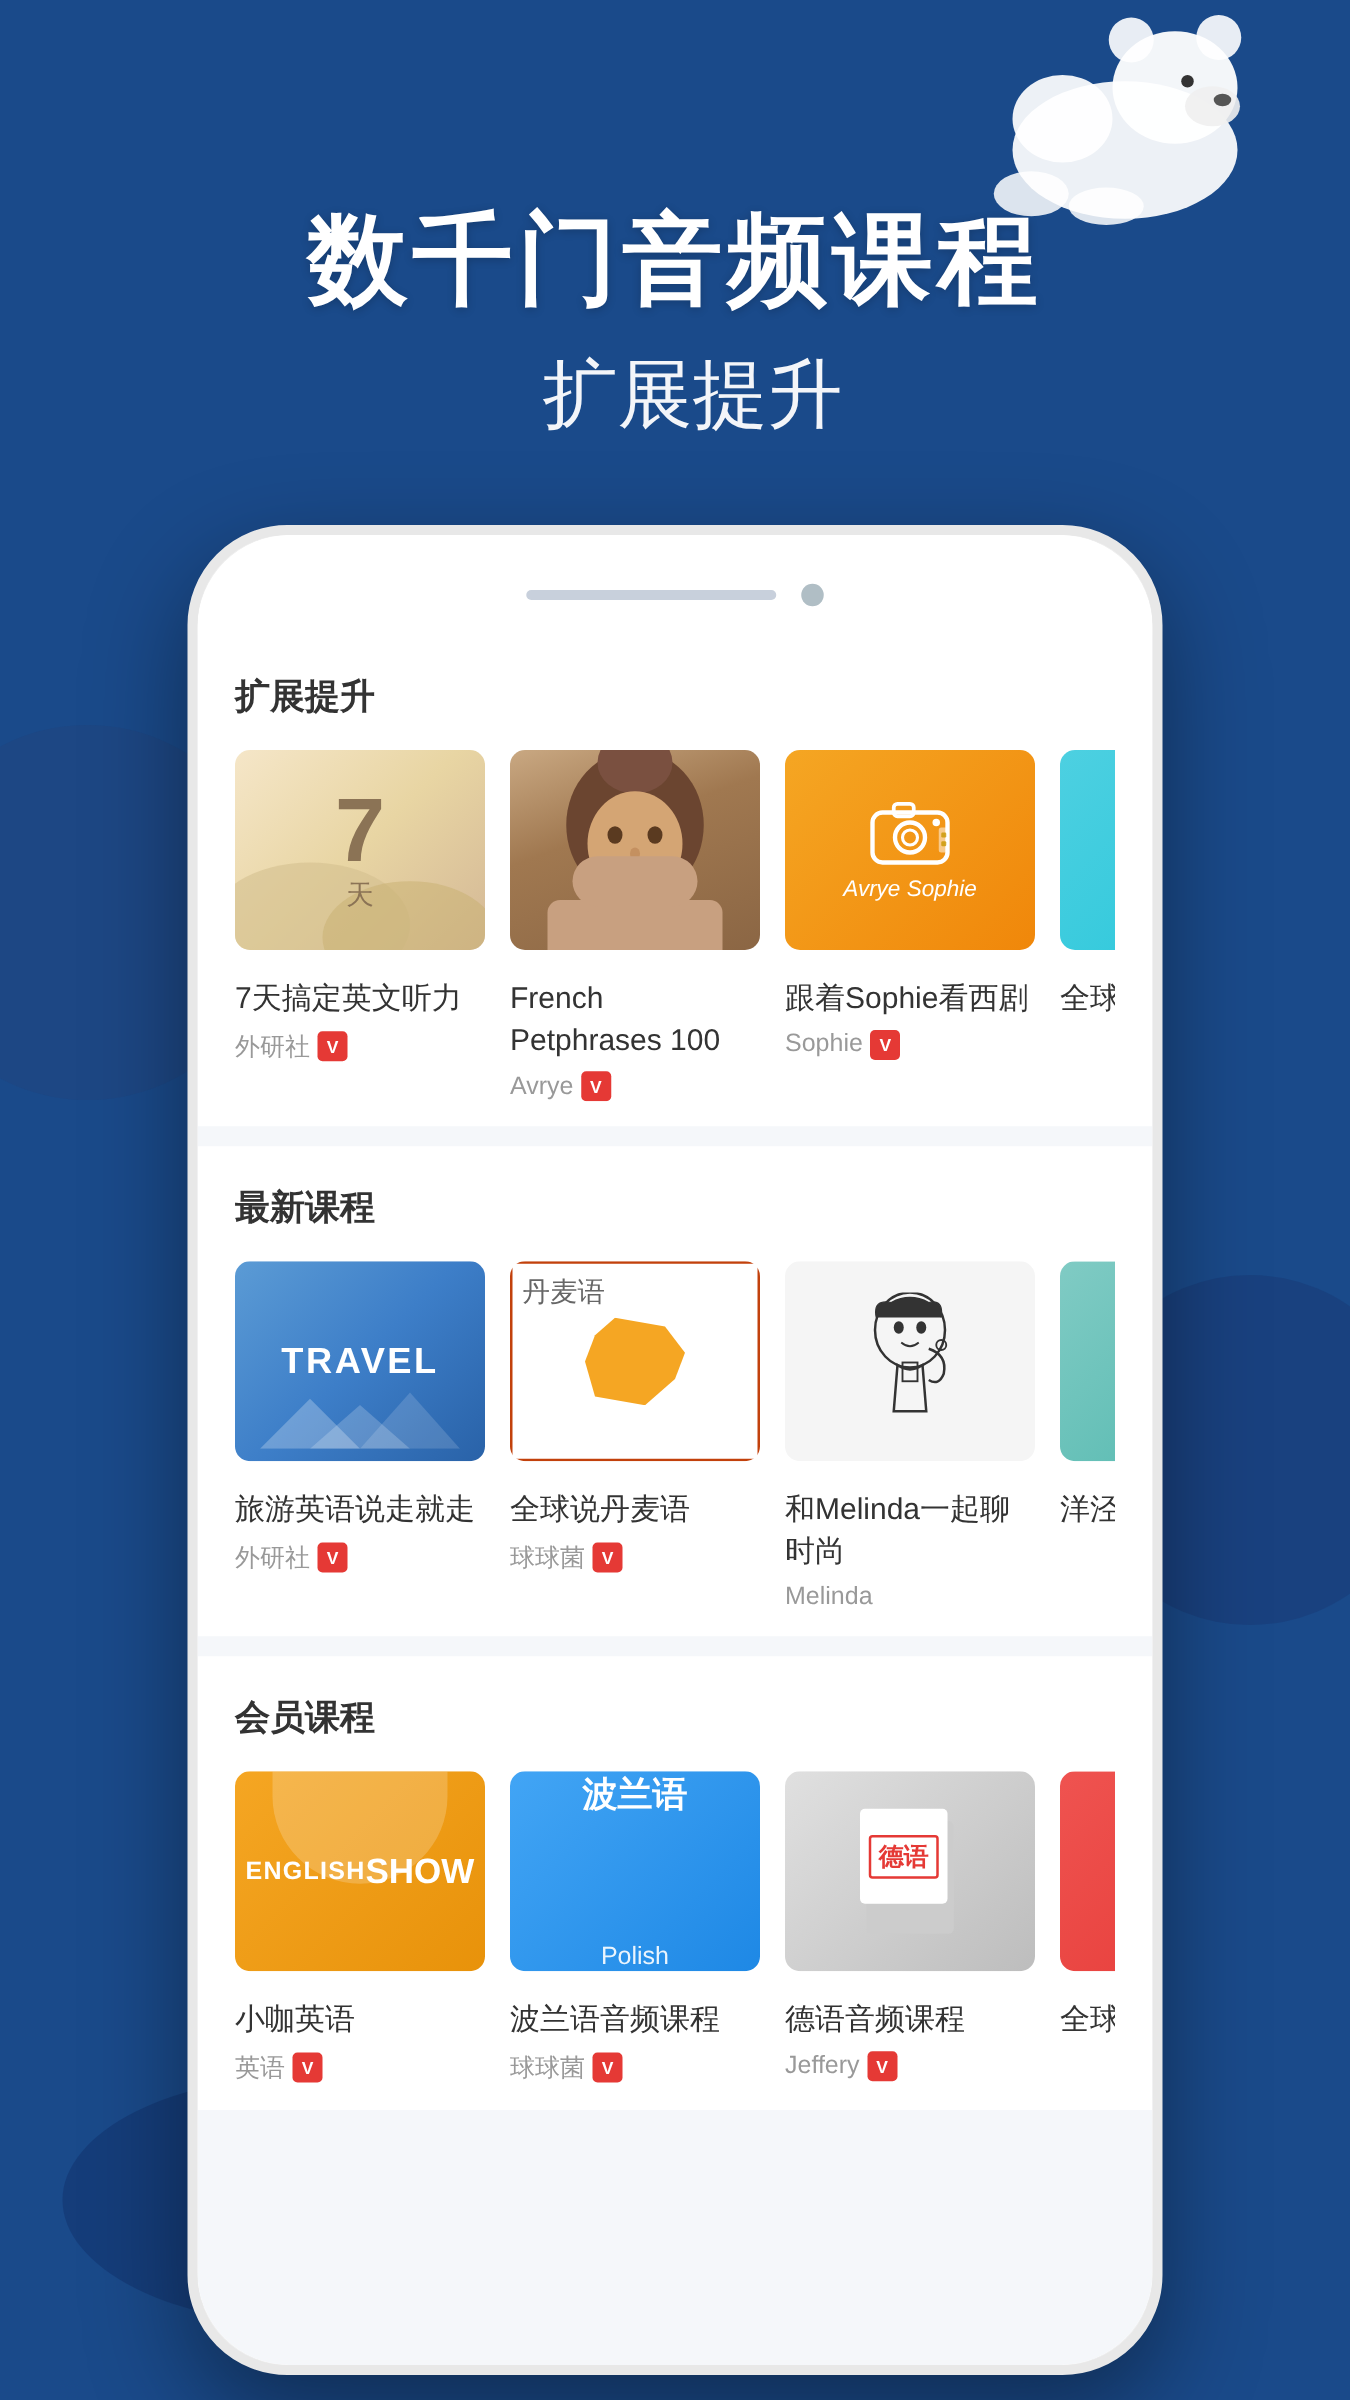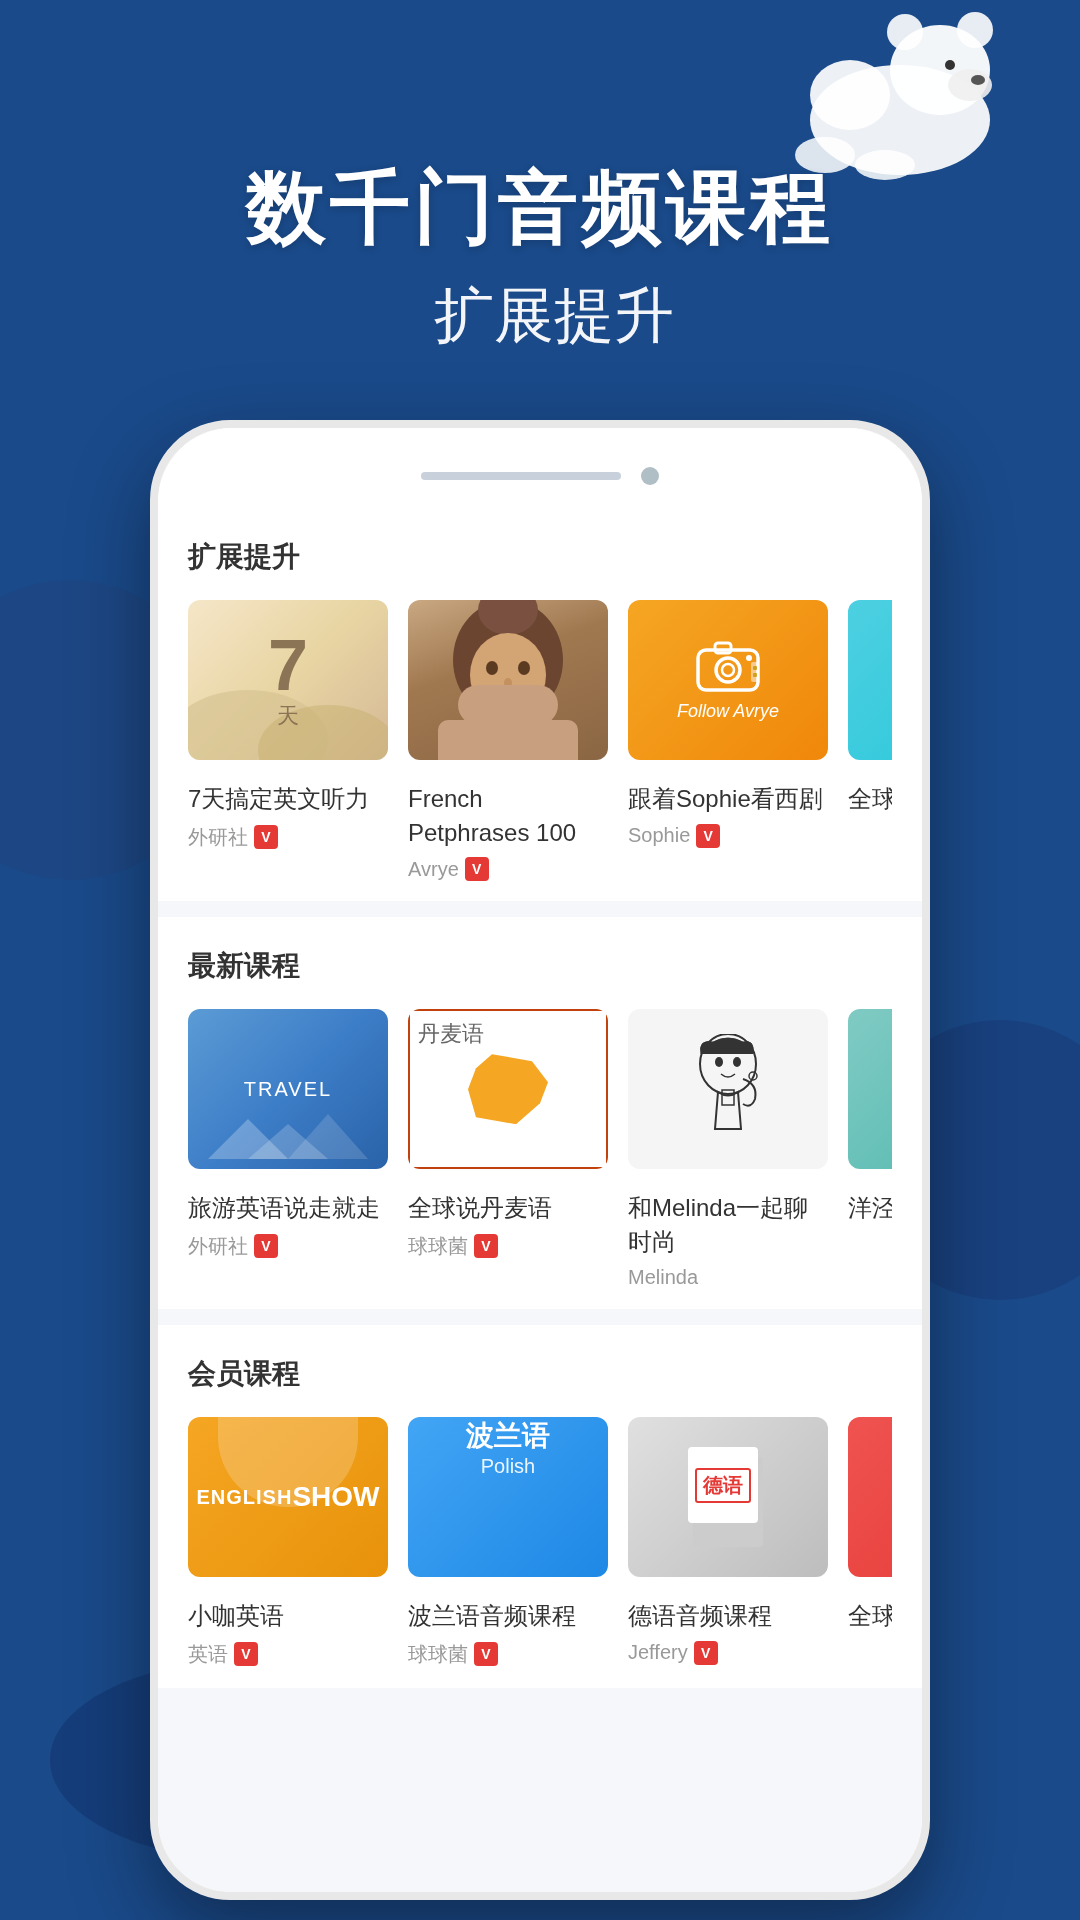--- a/index.html
+++ b/index.html
@@ -258,22 +258,22 @@
       background: linear-gradient(135deg, #5b9bd5 0%, #3d7ec8 50%, #2962a8 100%);
       width: 100%;
       height: 100%;
       display: flex;
       align-items: center;
       justify-content: center;
       flex-direction: column;
       position: relative;
     }
     .travel-text {
-      font-size: 20px;
-      font-weight: 400;
+      font-size: 29px;
+      font-weight: 700;
       color: white;
       letter-spacing: 2px;
     }
     .travel-mountains {
       position: absolute;
       bottom: 10px;
     }
 
     .thumb-danish {
       background: white;
@@ -355,21 +355,21 @@
       color: white;
       z-index: 1;
     }
 
     .thumb-polish {
       background: linear-gradient(135deg, #42a5f5 0%, #1e88e5 100%);
       width: 100%;
       height: 100%;
       display: flex;
       align-items: center;
-      justify-content: flex-start;
+      justify-content: space-between;
       flex-direction: column;
     }
     .polish-text-main {
       font-size: 28px;
       font-weight: 700;
       color: white;
     }
     .polish-text-sub {
       font-size: 20px;
       color: rgba(255,255,255,0.9);
@@ -532,21 +532,21 @@
                     <rect x="5" y="12" width="60" height="40" rx="8" fill="none" stroke="white" stroke-width="3.5"></rect>
                     <circle cx="35" cy="32" r="12" fill="none" stroke="white" stroke-width="3.5"></circle>
                     <circle cx="35" cy="32" r="6" fill="none" stroke="white" stroke-width="2.5"></circle>
                     <rect x="22" y="5" width="16" height="10" rx="3" fill="none" stroke="white" stroke-width="3"></rect>
                     <circle cx="56" cy="20" r="3" fill="white"></circle>
 
                     <rect x="58" y="24" width="8" height="20" rx="2" fill="rgba(255,255,255,0.5)"></rect>
                     <rect x="60" y="28" width="4" height="4" rx="1" fill="rgba(200,150,0,0.8)"></rect>
                     <rect x="60" y="35" width="4" height="4" rx="1" fill="rgba(200,150,0,0.8)"></rect>
                   </svg>
-                  <span class="sophie-label">Follow Avrye</span>
+                  <span class="sophie-label">Avrye Sophie</span>
                 </div>
               </div>
               <div class="course-name">跟着Sophie看西剧</div>
               <div class="course-author">
                 <span class="author-name">Sophie</span>
                 <span class="verified-badge">V</span>
               </div>
             </div>
 
             <div class="course-item">

